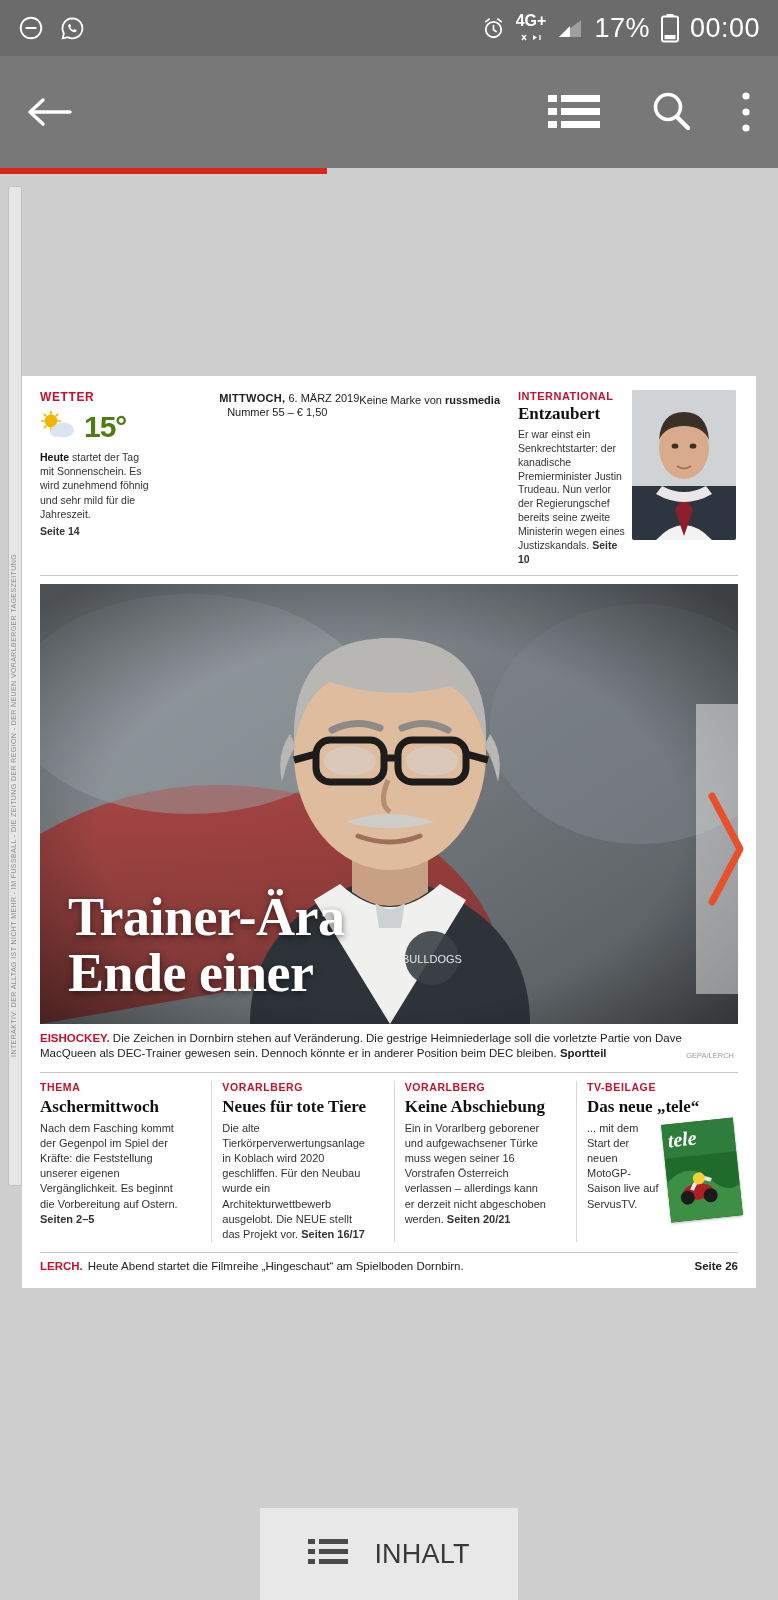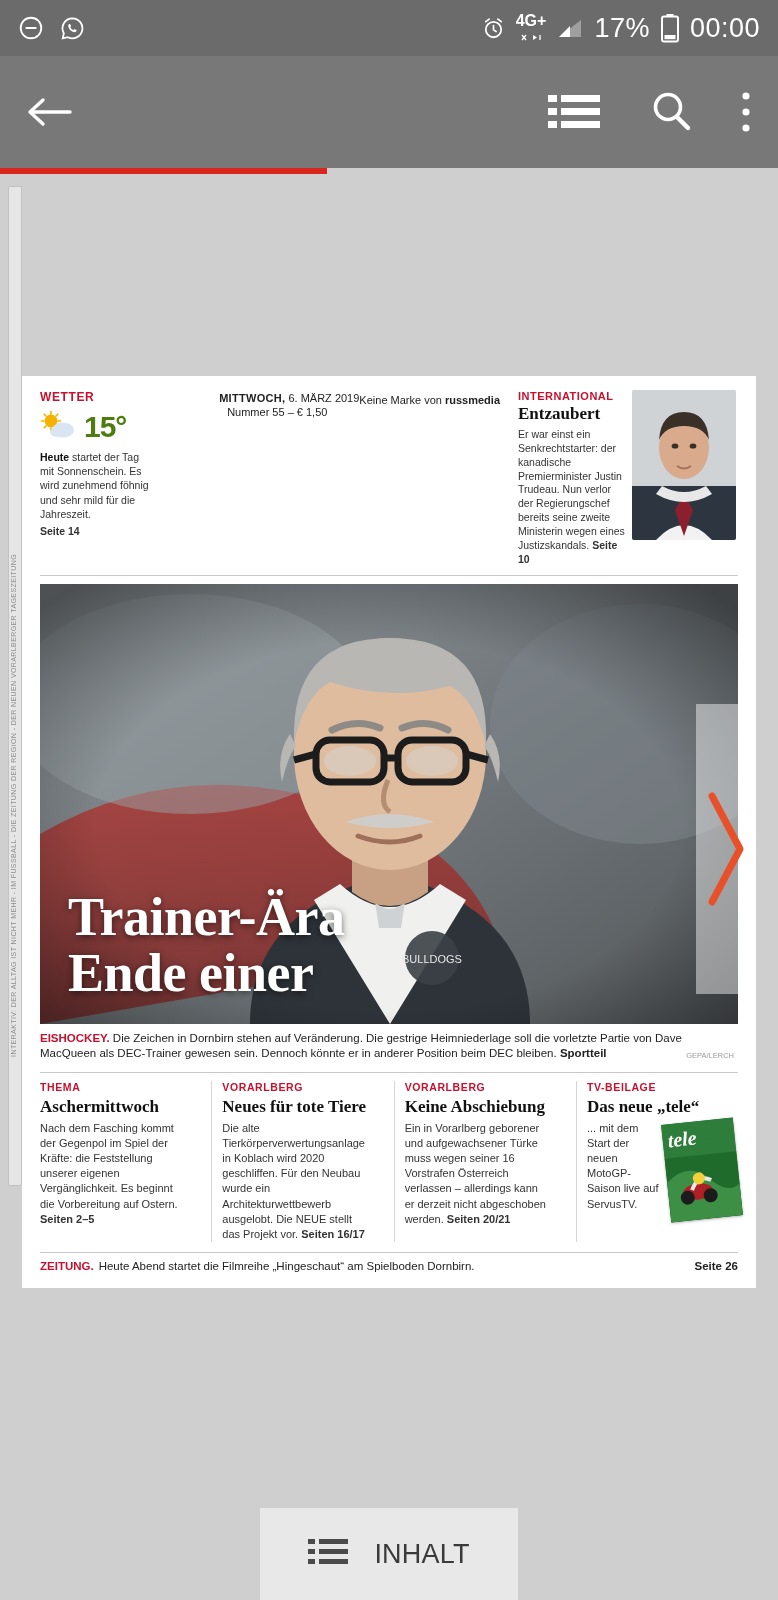--- a/index.html
+++ b/index.html
@@ -425,21 +425,21 @@
               </g>
               <rect y="0" width="72" height="18" fill="#2f7d3a"></rect>
             </svg>
             <span class="tele-logo">tele</span>
           </div>
         </div>
       </div>
     </div>
 
     <div class="brief" style="margin-top:10px">
-      <span class="kick">ZEITUNG.</span>
+      <span class="kick">LERCH.</span>
       <span class="txt">Heute Abend startet die Filmreihe „Hingeschaut“ am Spielboden Dornbirn.</span>
       <span class="ref">Seite 26</span>
     </div>
 
   </div>
 
   <div class="next-arrow">
     <span>
       <svg width="44" height="118" viewBox="0 0 44 118">
           <path d="M8 6 L36 59 L8 112" fill="none" stroke="#e8502a" stroke-width="7" stroke-linecap="round" stroke-linejoin="round"></path>

